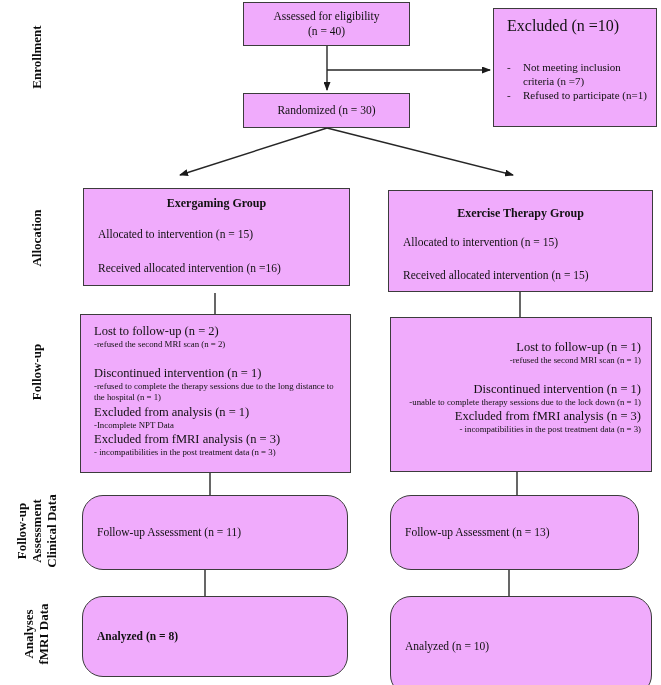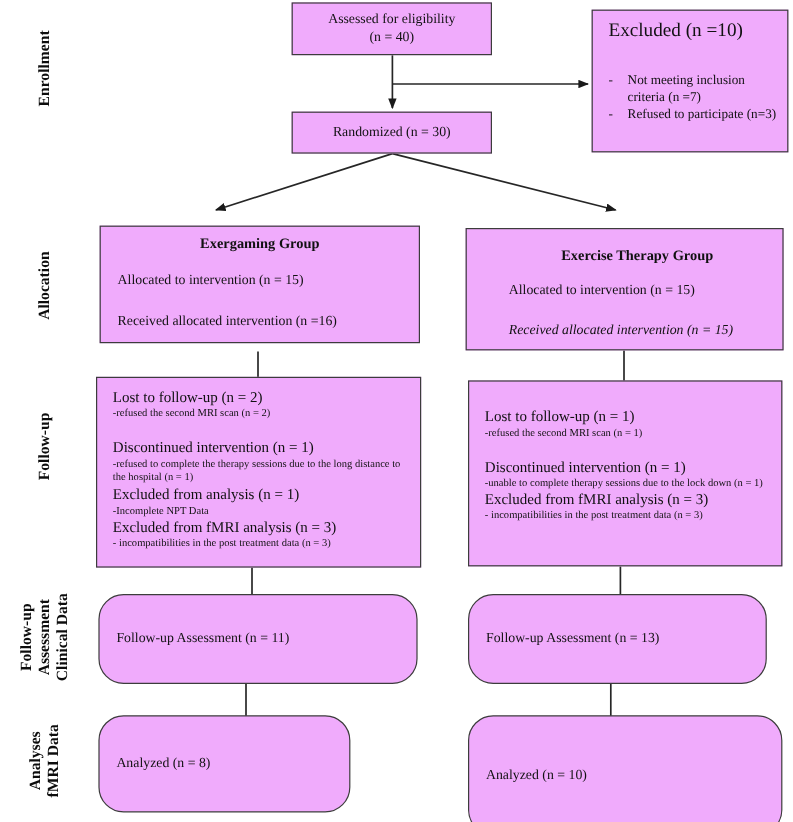--- a/index.html
+++ b/index.html
@@ -44,28 +44,28 @@
     font-size: 12px;
     text-align: center;
     line-height: 14px;
   }
   .alloc-line { font-size: 11.5px; line-height: 14px; padding-left: 14px; padding-right: 6px; }
   .alloc-left .group-title { margin-top: 7px; }
   .alloc-left .l1 { margin-top: 17px; }
   .alloc-left .l2 { margin-top: 20px; }
   .alloc-right .group-title { margin-top: 15px; }
   .alloc-right .l1 { margin-top: 15px; }
-  .alloc-right .l2 { margin-top: 19px; font-style: italic; }
+  .alloc-right .l2 { margin-top: 19px; }
   .excl-title { font-size: 16px; line-height: 14px; padding: 10px 6px 0 13px; }
   .bullets { margin-top: 27px; padding-left: 13px; padding-right: 4px; }
   .bullet { display: flex; font-size: 11px; line-height: 14px; }
   .bullet .marker { width: 16px; flex: 0 0 16px; }
   .bullet .btext { flex: 1; }
   .fu-box { padding: 8px 10px 0 13px; }
-  .fu-box-right { padding-top: 21px; }
+  .fu-box-right { padding-top: 21px; text-align: right; }
   .fu-main { font-size: 12.5px; line-height: 16px; }
   .fu-sub { font-size: 8.8px; line-height: 11.5px; }
   .fu-item.gap-after { margin-bottom: 14px; }
 </style>
 </head>
 <body>
 
 <div class="canvas">
 
   <svg class="svg-layer" width="661" height="685">
@@ -112,36 +112,36 @@
 
   <div class="box" style="left:493px; top:8px; width:164px; height:119px;">
     <div class="excl-title">Excluded (n =10)</div>
     <div class="bullets">
       <div class="bullet">
         <span class="marker">-</span>
         <span class="btext">Not meeting inclusion criteria (n =7)</span>
       </div>
       <div class="bullet">
         <span class="marker">-</span>
-        <span class="btext">Refused to participate (n=3)</span>
+        <span class="btext">Refused to participate (n=1)</span>
       </div>
     </div>
   </div>
 
   <div class="box center-both txt" style="left:243px; top:93px; width:167px; height:35px;">
     <div>Randomized (n = 30)</div>
   </div>
 
   <div class="box alloc-left" style="left:83px; top:188px; width:267px; height:98px;">
     <div class="group-title">Exergaming Group</div>
     <div class="alloc-line l1">Allocated to intervention (n = 15)</div>
     <div class="alloc-line l2">Received allocated intervention (n =16)</div>
   </div>
 
-  <div class="box alloc-right" style="left:388px; top:190px; width:265px; height:102px;padding-left:21px;">
+  <div class="box alloc-right" style="left:388px; top:190px; width:265px; height:102px;">
     <div class="group-title">Exercise Therapy Group</div>
     <div class="alloc-line l1">Allocated to intervention (n = 15)</div>
     <div class="alloc-line l2">Received allocated intervention (n = 15)</div>
   </div>
 
   <div class="box fu-box" style="left:80px; top:314px; width:271px; height:159px;">
     <div class="fu-item gap-after">
       <div class="fu-main">Lost to follow-up (n = 2)</div>
       <div class="fu-sub">-refused the second MRI scan (n = 2)</div>
     </div>
@@ -175,21 +175,21 @@
   </div>
 
   <div class="box left-center txt" style="left:82px; top:495px; width:266px; height:75px;">
     <div>Follow-up Assessment (n = 11)</div>
   </div>
 
   <div class="box left-center txt" style="left:390px; top:495px; width:249px; height:75px;">
     <div>Follow-up Assessment (n = 13)</div>
   </div>
 
-  <div class="box left-center txt" style="left:82px; top:596px; width:210px; height:81px;">
+  <div class="box left-center txt" style="left:82px; top:596px; width:266px; height:81px;font-weight:bold;">
     <div>Analyzed (n = 8)</div>
   </div>
 
   <div class="box left-center txt" style="left:390px; top:596px; width:262px; height:100px;">
     <div>Analyzed (n = 10)</div>
   </div>
 
 </div>
 
 </body></html>

